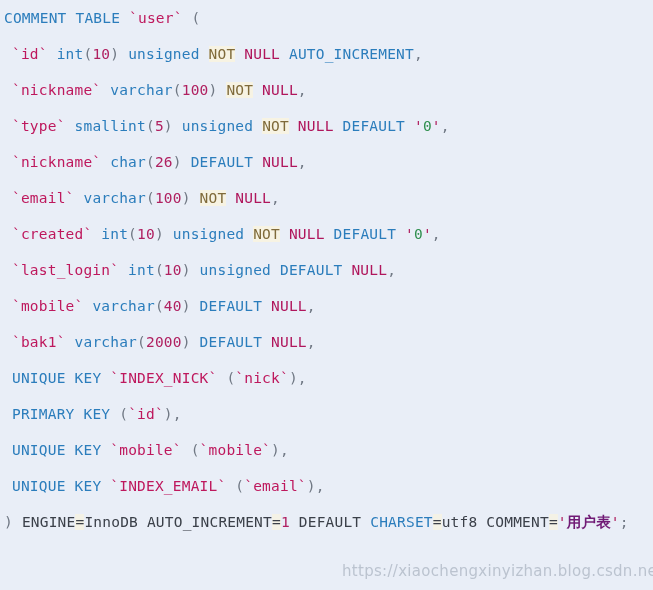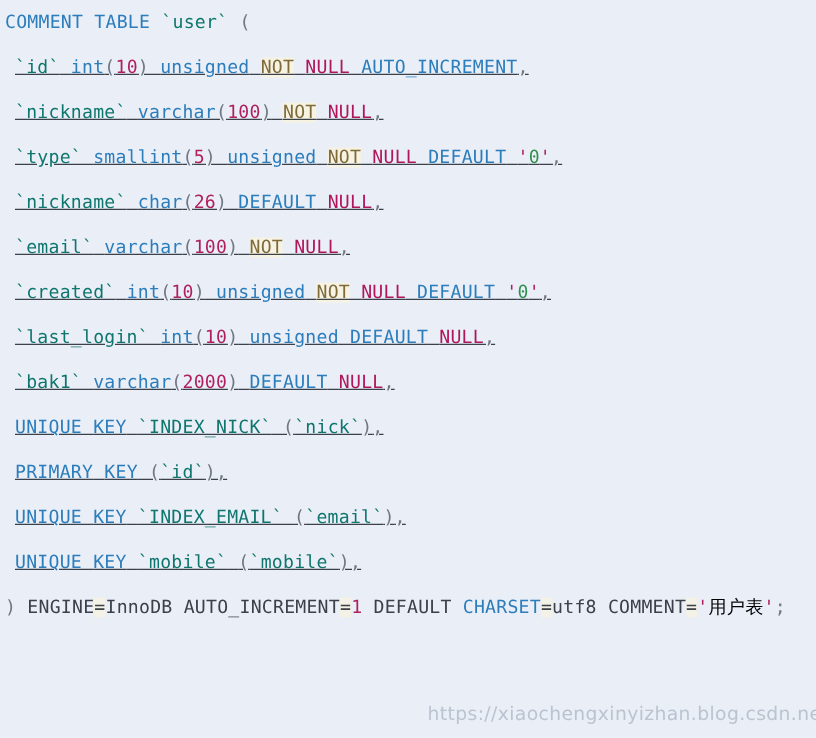--- a/index.html
+++ b/index.html
@@ -25,35 +25,34 @@
     height: 36px;
     line-height: 36px;
     font-size: 14.5px;
     white-space: pre;
     letter-spacing: 0.2px;
     padding-left: 4px;
     color: #3b4049;
   }
   .code-line.indent {
     padding-left: 12px;
-    text-decoration: underline;
   }
   
   .kw      { color: #2b7dbc; }            
-  .ident   { color: #0f766e; }            
+  .ident   { color: #be185d; }            
   .type    { color: #2b7dbc; }            
   .num     { color: #b02060; }            
   .nullkw  { color: #b0165c; }            
   .notkw   { color: #7f6a3a; background: #f7f3e3; }  
   .punct   { color: #707884; }            
   .strq    { color: #b02060; }            
   .strv    { color: #2f8f4e; }            
   .eq      { color: #3b4049; background: #f4f2e6; }  
   .plain   { color: #3b4049; }
-  .cjk     { color: #000000; font-family: "DejaVu Sans", "Liberation Sans", sans-serif; }
+  .cjk     { color: #701a75; font-family: "DejaVu Sans", "Liberation Sans", sans-serif; font-weight: bold; }
 
   #watermark {
     position: absolute;
     left: 342px;
     top: 562px;
     font-family: "DejaVu Sans", "Liberation Sans", sans-serif;
     font-size: 15px;
     color: rgba(150, 160, 175, 0.55);
     letter-spacing: 0.3px;
     white-space: nowrap;
@@ -67,21 +66,22 @@
 <div id="code-block">
   <div id="code-lines">
       <div class="code-line"><span class="kw">COMMENT</span><span class="plain"> </span><span class="kw">TABLE</span><span class="plain"> </span><span class="ident">`user`</span><span class="plain"> </span><span class="punct">(</span></div>
       <div class="code-line indent"><span class="ident">`id`</span><span class="plain"> </span><span class="type">int</span><span class="punct">(</span><span class="num">10</span><span class="punct">)</span><span class="plain"> </span><span class="kw">unsigned</span><span class="plain"> </span><span class="notkw">NOT</span><span class="plain"> </span><span class="nullkw">NULL</span><span class="plain"> </span><span class="kw">AUTO_INCREMENT</span><span class="punct">,</span></div>
       <div class="code-line indent"><span class="ident">`nickname`</span><span class="plain"> </span><span class="type">varchar</span><span class="punct">(</span><span class="num">100</span><span class="punct">)</span><span class="plain"> </span><span class="notkw">NOT</span><span class="plain"> </span><span class="nullkw">NULL</span><span class="punct">,</span></div>
       <div class="code-line indent"><span class="ident">`type`</span><span class="plain"> </span><span class="type">smallint</span><span class="punct">(</span><span class="num">5</span><span class="punct">)</span><span class="plain"> </span><span class="kw">unsigned</span><span class="plain"> </span><span class="notkw">NOT</span><span class="plain"> </span><span class="nullkw">NULL</span><span class="plain"> </span><span class="kw">DEFAULT</span><span class="plain"> </span><span class="strq">'</span><span class="strv">0</span><span class="strq">'</span><span class="punct">,</span></div>
       <div class="code-line indent"><span class="ident">`nickname`</span><span class="plain"> </span><span class="type">char</span><span class="punct">(</span><span class="num">26</span><span class="punct">)</span><span class="plain"> </span><span class="kw">DEFAULT</span><span class="plain"> </span><span class="nullkw">NULL</span><span class="punct">,</span></div>
       <div class="code-line indent"><span class="ident">`email`</span><span class="plain"> </span><span class="type">varchar</span><span class="punct">(</span><span class="num">100</span><span class="punct">)</span><span class="plain"> </span><span class="notkw">NOT</span><span class="plain"> </span><span class="nullkw">NULL</span><span class="punct">,</span></div>
       <div class="code-line indent"><span class="ident">`created`</span><span class="plain"> </span><span class="type">int</span><span class="punct">(</span><span class="num">10</span><span class="punct">)</span><span class="plain"> </span><span class="kw">unsigned</span><span class="plain"> </span><span class="notkw">NOT</span><span class="plain"> </span><span class="nullkw">NULL</span><span class="plain"> </span><span class="kw">DEFAULT</span><span class="plain"> </span><span class="strq">'</span><span class="strv">0</span><span class="strq">'</span><span class="punct">,</span></div>
       <div class="code-line indent"><span class="ident">`last_login`</span><span class="plain"> </span><span class="type">int</span><span class="punct">(</span><span class="num">10</span><span class="punct">)</span><span class="plain"> </span><span class="kw">unsigned</span><span class="plain"> </span><span class="kw">DEFAULT</span><span class="plain"> </span><span class="nullkw">NULL</span><span class="punct">,</span></div>
+      <div class="code-line indent"><span class="ident">`mobile`</span><span class="plain"> </span><span class="type">varchar</span><span class="punct">(</span><span class="num">40</span><span class="punct">)</span><span class="plain"> </span><span class="kw">DEFAULT</span><span class="plain"> </span><span class="nullkw">NULL</span><span class="punct">,</span></div>
       <div class="code-line indent"><span class="ident">`bak1`</span><span class="plain"> </span><span class="type">varchar</span><span class="punct">(</span><span class="num">2000</span><span class="punct">)</span><span class="plain"> </span><span class="kw">DEFAULT</span><span class="plain"> </span><span class="nullkw">NULL</span><span class="punct">,</span></div>
       <div class="code-line indent"><span class="kw">UNIQUE</span><span class="plain"> </span><span class="kw">KEY</span><span class="plain"> </span><span class="ident">`INDEX_NICK`</span><span class="plain"> </span><span class="punct">(</span><span class="ident">`nick`</span><span class="punct">)</span><span class="punct">,</span></div>
       <div class="code-line indent"><span class="kw">PRIMARY</span><span class="plain"> </span><span class="kw">KEY</span><span class="plain"> </span><span class="punct">(</span><span class="ident">`id`</span><span class="punct">)</span><span class="punct">,</span></div>
+      <div class="code-line indent"><span class="kw">UNIQUE</span><span class="plain"> </span><span class="kw">KEY</span><span class="plain"> </span><span class="ident">`mobile`</span><span class="plain"> </span><span class="punct">(</span><span class="ident">`mobile`</span><span class="punct">)</span><span class="punct">,</span></div>
       <div class="code-line indent"><span class="kw">UNIQUE</span><span class="plain"> </span><span class="kw">KEY</span><span class="plain"> </span><span class="ident">`INDEX_EMAIL`</span><span class="plain"> </span><span class="punct">(</span><span class="ident">`email`</span><span class="punct">)</span><span class="punct">,</span></div>
-      <div class="code-line indent"><span class="kw">UNIQUE</span><span class="plain"> </span><span class="kw">KEY</span><span class="plain"> </span><span class="ident">`mobile`</span><span class="plain"> </span><span class="punct">(</span><span class="ident">`mobile`</span><span class="punct">)</span><span class="punct">,</span></div>
       <div class="code-line"><span class="punct">)</span><span class="plain"> </span><span class="plain">ENGINE</span><span class="eq">=</span><span class="plain">InnoDB</span><span class="plain"> </span><span class="plain">AUTO_INCREMENT</span><span class="eq">=</span><span class="num">1</span><span class="plain"> </span><span class="plain">DEFAULT</span><span class="plain"> </span><span class="kw">CHARSET</span><span class="eq">=</span><span class="plain">utf8</span><span class="plain"> </span><span class="plain">COMMENT</span><span class="eq">=</span><span class="strq">'</span><span class="cjk">用户表</span><span class="strq">'</span><span class="punct">;</span></div>
     </div>
   <div id="watermark">https://xiaochengxinyizhan.blog.csdn.net</div>
 </div>
 
 </body></html>

